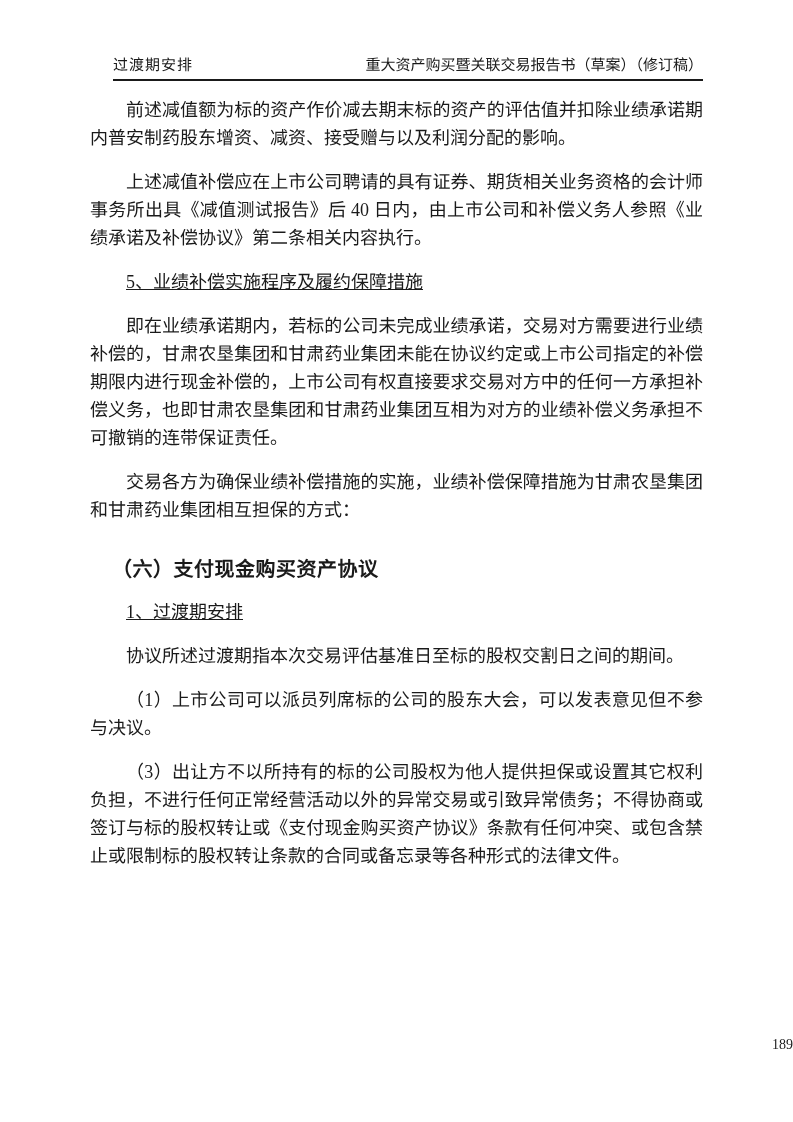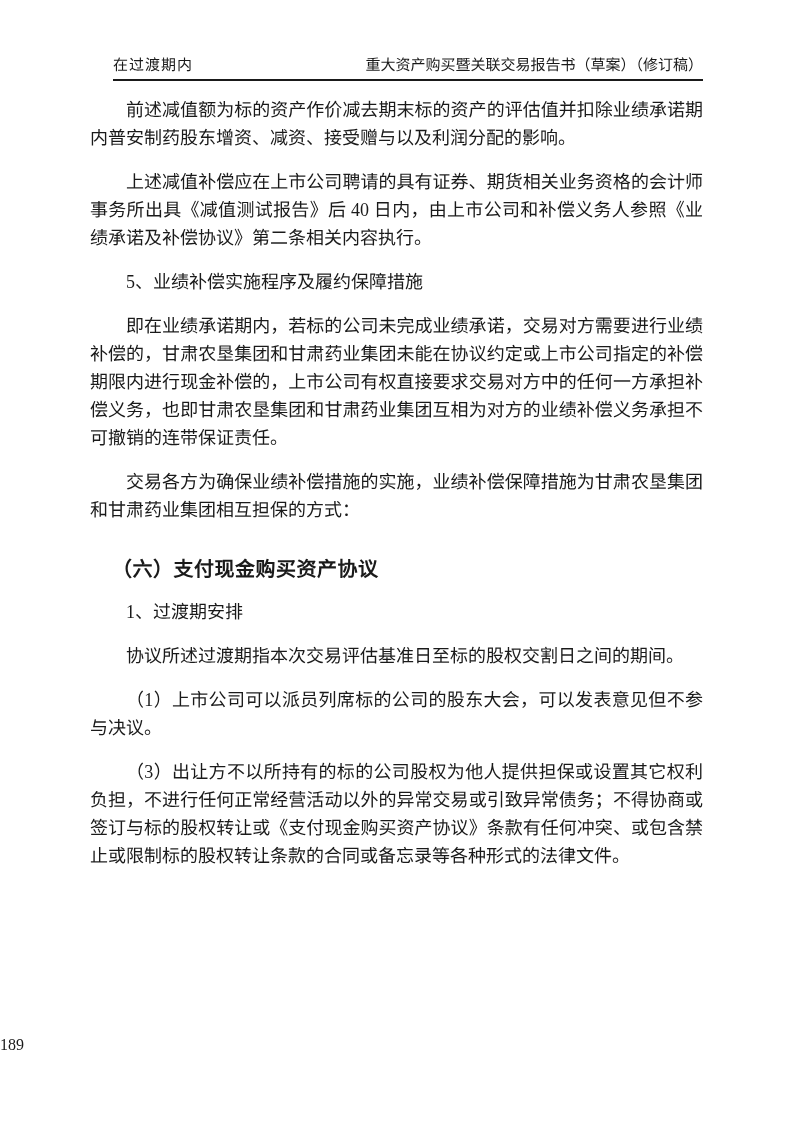--- a/index.html
+++ b/index.html
@@ -45,48 +45,49 @@
     text-justify: inter-ideograph;
   }
   .para {
     margin: 0 0 16px 0;
     text-indent: 36px;
   }
   .sub-heading {
     margin: 0 0 16px 0;
     text-indent: 36px;
     font-size: 18px;
+    text-decoration: underline;
   }
   .section-heading {
     margin: 28px 0 12px 22px;
     font-family: "Liberation Sans", "DejaVu Sans", sans-serif;
     font-weight: bold;
     font-size: 20px;
     line-height: 34px;
     text-align: left;
     text-indent: 0;
     letter-spacing: 0.5px;
   }
   .page-number {
     position: absolute;
     left: 0;
     right: 0;
     top: 1036px;
-    text-align: left;
-    font-size: 16px;
+    text-align: right;
+    font-size: 14px;
     line-height: 18px;
   }
 </style>
 </head>
 <body>
 
 <div class="page">
 
   <div class="header">
-    <span class="h-left">在过渡期内</span>
+    <span class="h-left">过渡期安排</span>
     <span class="h-right">重大资产购买暨关联交易报告书（草案）（修订稿）</span>
   </div>
 
   <div class="content">
     <p class="para">前述减值额为标的资产作价减去期末标的资产的评估值并扣除业绩承诺期内普安制药股东增资、减资、接受赠与以及利润分配的影响。</p>
     <p class="para">上述减值补偿应在上市公司聘请的具有证券、期货相关业务资格的会计师事务所出具《减值测试报告》后 40 日内，由上市公司和补偿义务人参照《业绩承诺及补偿协议》第二条相关内容执行。</p>
     <p class="sub-heading">5、业绩补偿实施程序及履约保障措施</p>
     <p class="para">即在业绩承诺期内，若标的公司未完成业绩承诺，交易对方需要进行业绩补偿的，甘肃农垦集团和甘肃药业集团未能在协议约定或上市公司指定的补偿期限内进行现金补偿的，上市公司有权直接要求交易对方中的任何一方承担补偿义务，也即甘肃农垦集团和甘肃药业集团互相为对方的业绩补偿义务承担不可撤销的连带保证责任。</p>
     <p class="para">交易各方为确保业绩补偿措施的实施，业绩补偿保障措施为甘肃农垦集团和甘肃药业集团相互担保的方式：</p>
     <h2 class="section-heading">（六）支付现金购买资产协议</h2>

